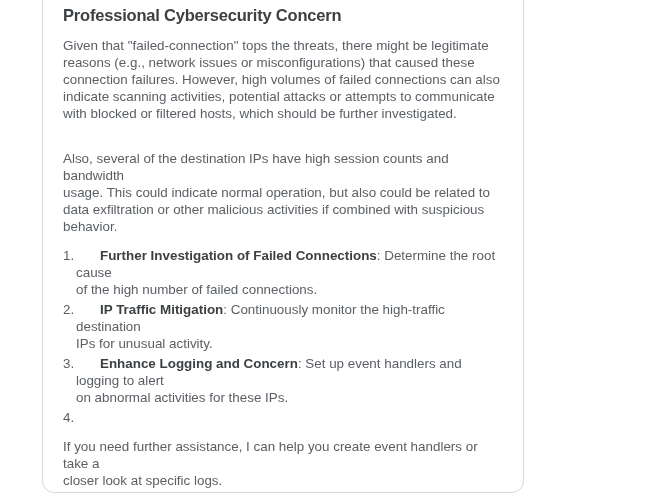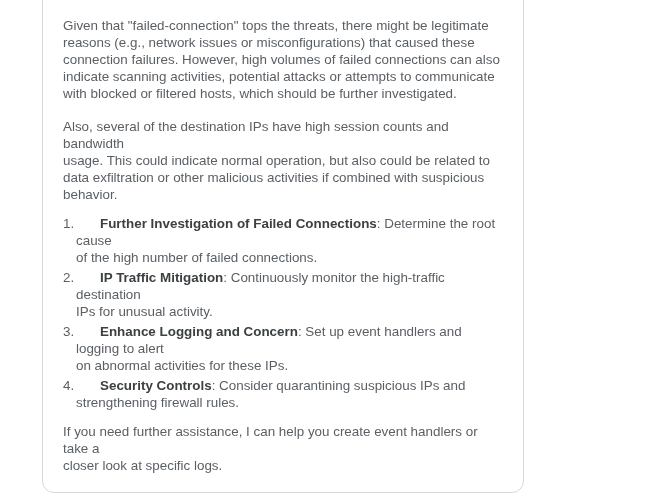--- a/index.html
+++ b/index.html
@@ -32,21 +32,21 @@
     letter-spacing: -0.2px;
   }
   .sec-heading.second { margin-top: 20px; }
   .body-p {
     margin: 12px 0 0 0;
     font-size: 13.4px;
     line-height: 17px;
     color: #5a5f64;
     white-space: pre-line;
   }
-  .body-p.second { margin-top: 16px; }
+  .body-p.second { margin-top: 28px; }
   .rec-list {
     margin: 12px 0 0 0;
     padding: 0;
     list-style: none;
   }
   .rec-list li {
     display: flex;
     font-size: 13.4px;
     line-height: 17px;
     color: #5a5f64;
@@ -61,20 +61,21 @@
     line-height: 17px;
     color: #5a5f64;
     white-space: pre-line;
   }
 </style>
 </head>
 <body>
 
 <div class="card">
 
+  <h1 class="sec-heading">Professional Cybersecurity Concern</h1>
 
   <p class="body-p">Given that "failed-connection" tops the threats, there might be legitimate
 reasons (e.g., network issues or misconfigurations) that caused these
 connection failures. However, high volumes of failed connections can also
 indicate scanning activities, potential attacks or attempts to communicate
 with blocked or filtered hosts, which should be further investigated.</p>
 
   <p class="body-p second">Also, several of the destination IPs have high session counts and bandwidth
 usage. This could indicate normal operation, but also could be related to
 data exfiltration or other malicious activities if combined with suspicious
@@ -92,21 +93,19 @@
       <span class="li-body"><strong>IP Traffic Mitigation</strong><span>: Continuously monitor the high-traffic destination
 IPs for unusual activity.</span></span>
     </li>
     <li>
       <span class="li-num">3.</span>
       <span class="li-body"><strong>Enhance Logging and Concern</strong><span>: Set up event handlers and logging to alert
 on abnormal activities for these IPs.</span></span>
     </li>
     <li>
       <span class="li-num">4.</span>
-      <span class="li-body"><strong>Security Controls</strong><span>: Consider quarantining suspicious IPs and
-strengthening firewall rules.</span></span>
     </li>
   </ol>
 
   <p class="closing-p">If you need further assistance, I can help you create event handlers or take a
 closer look at specific logs.</p>
 
 </div>
 
 </body></html>

